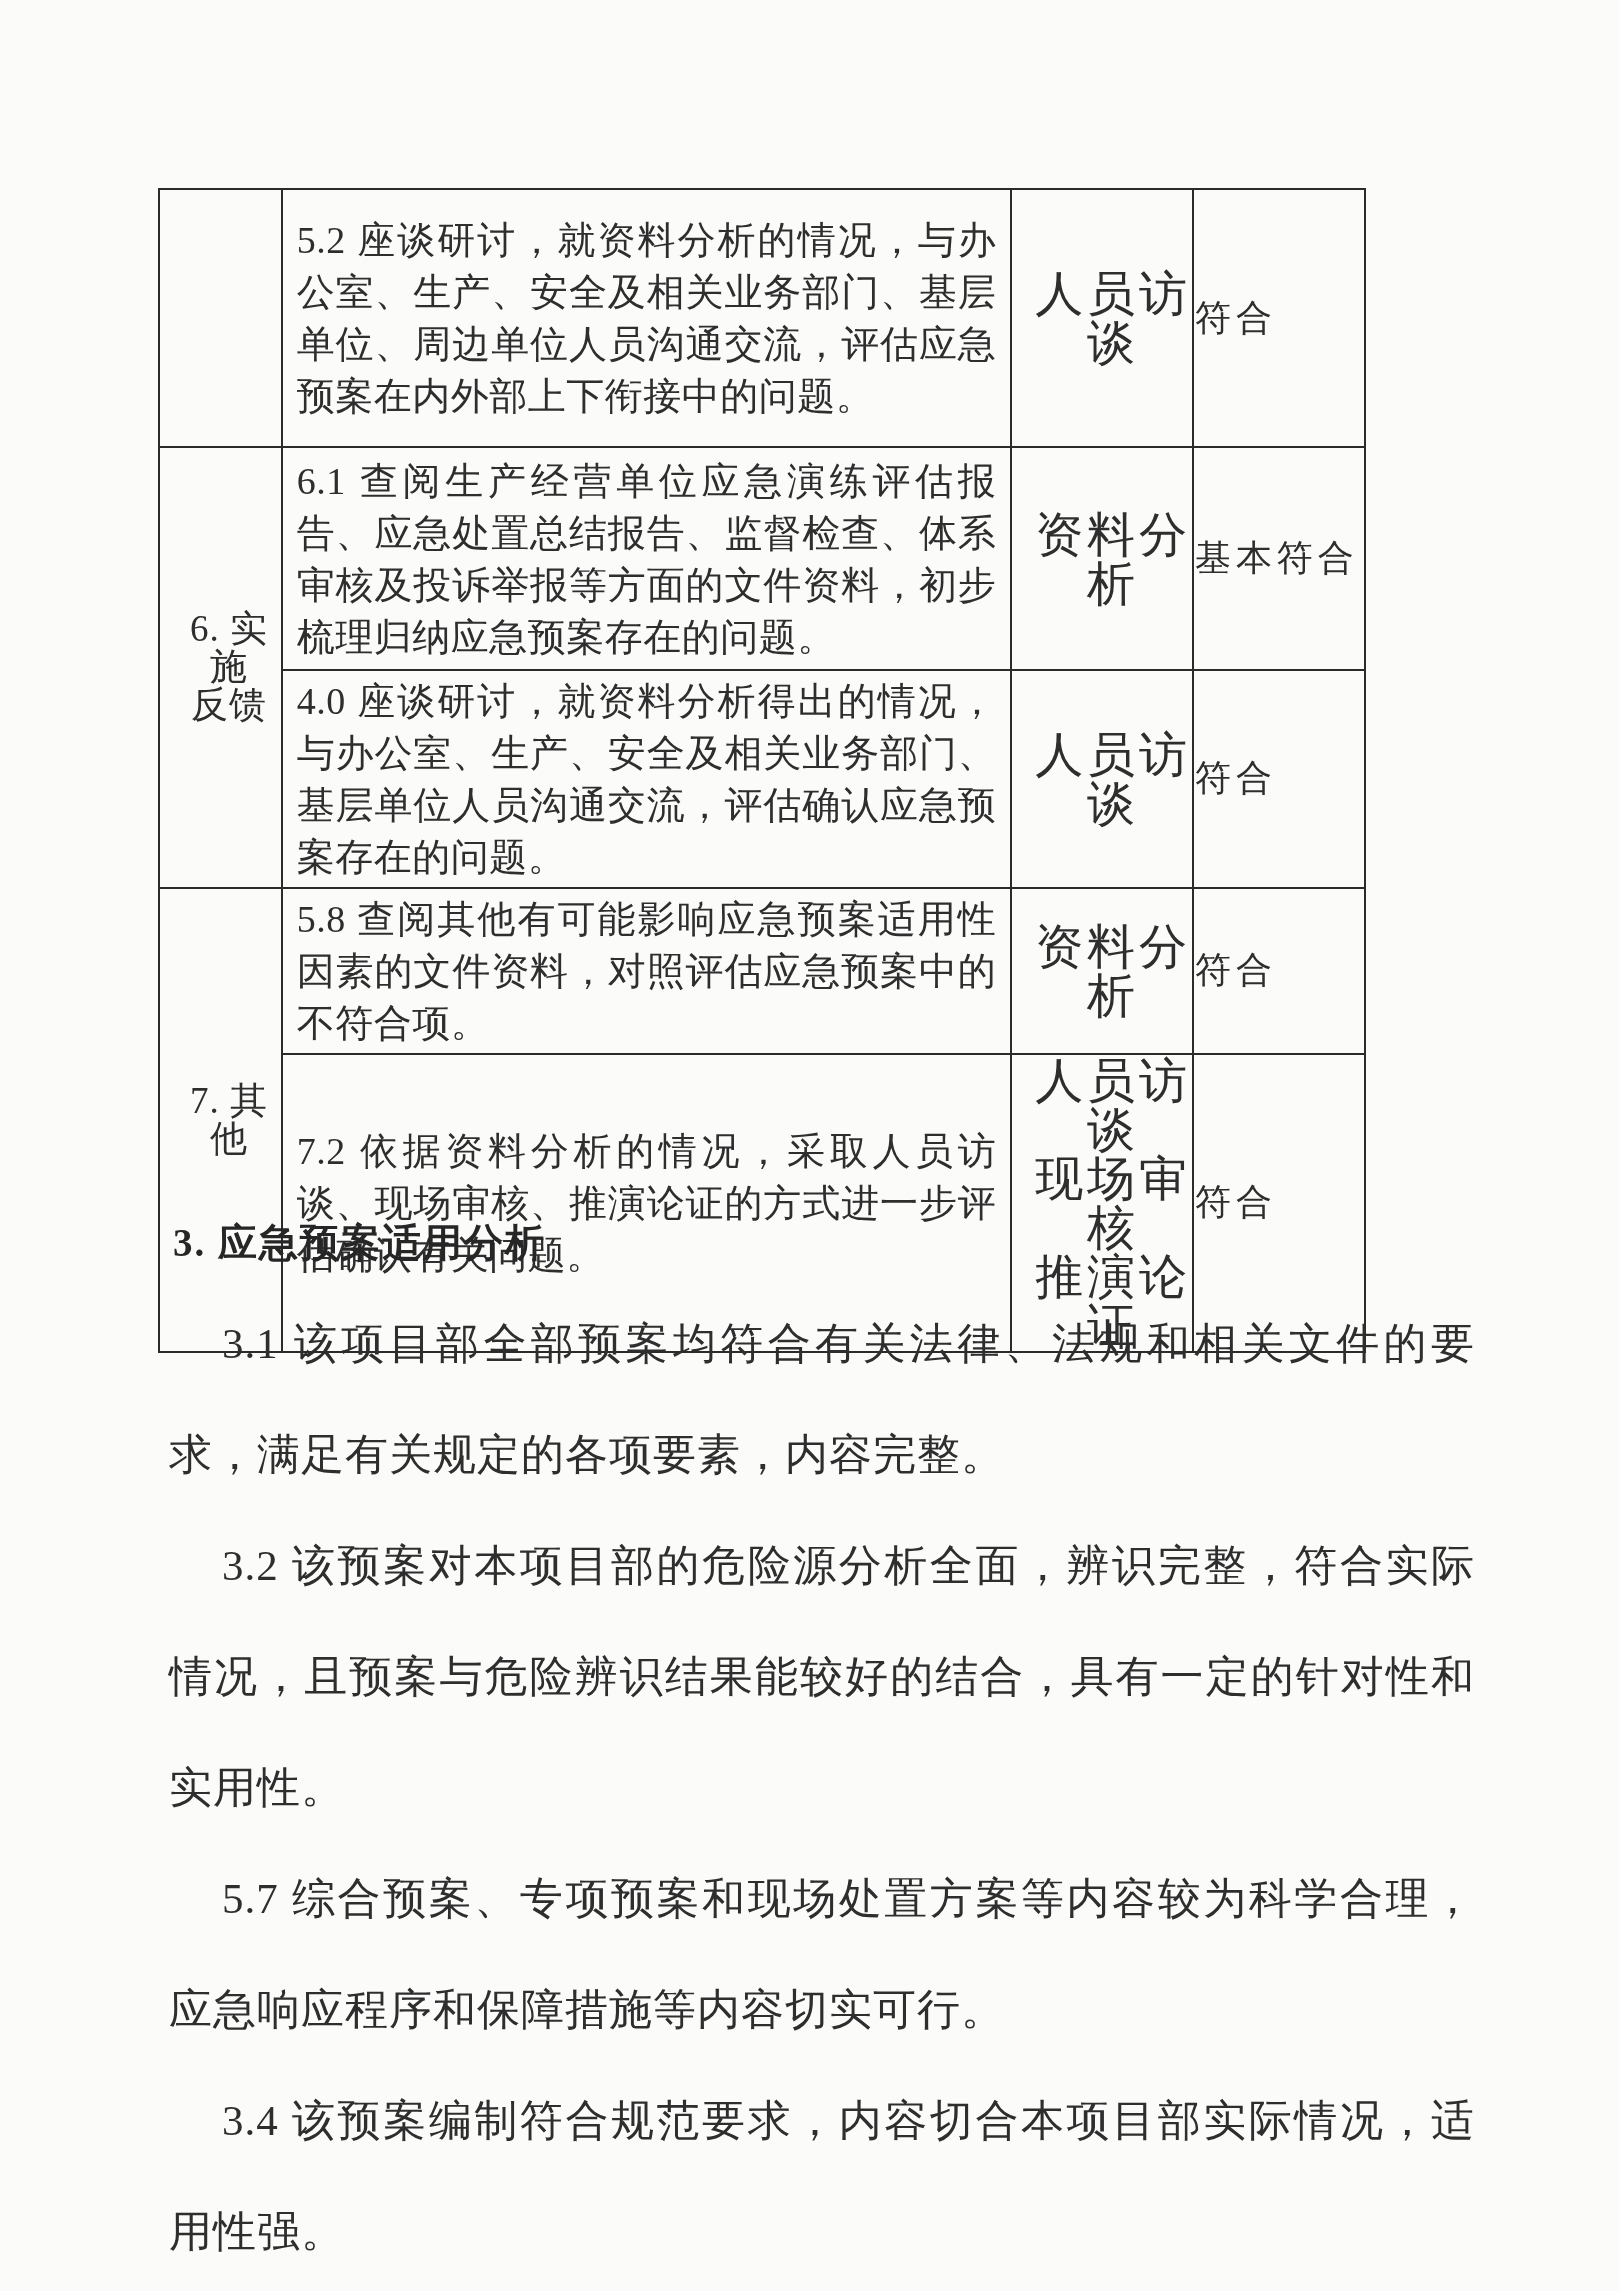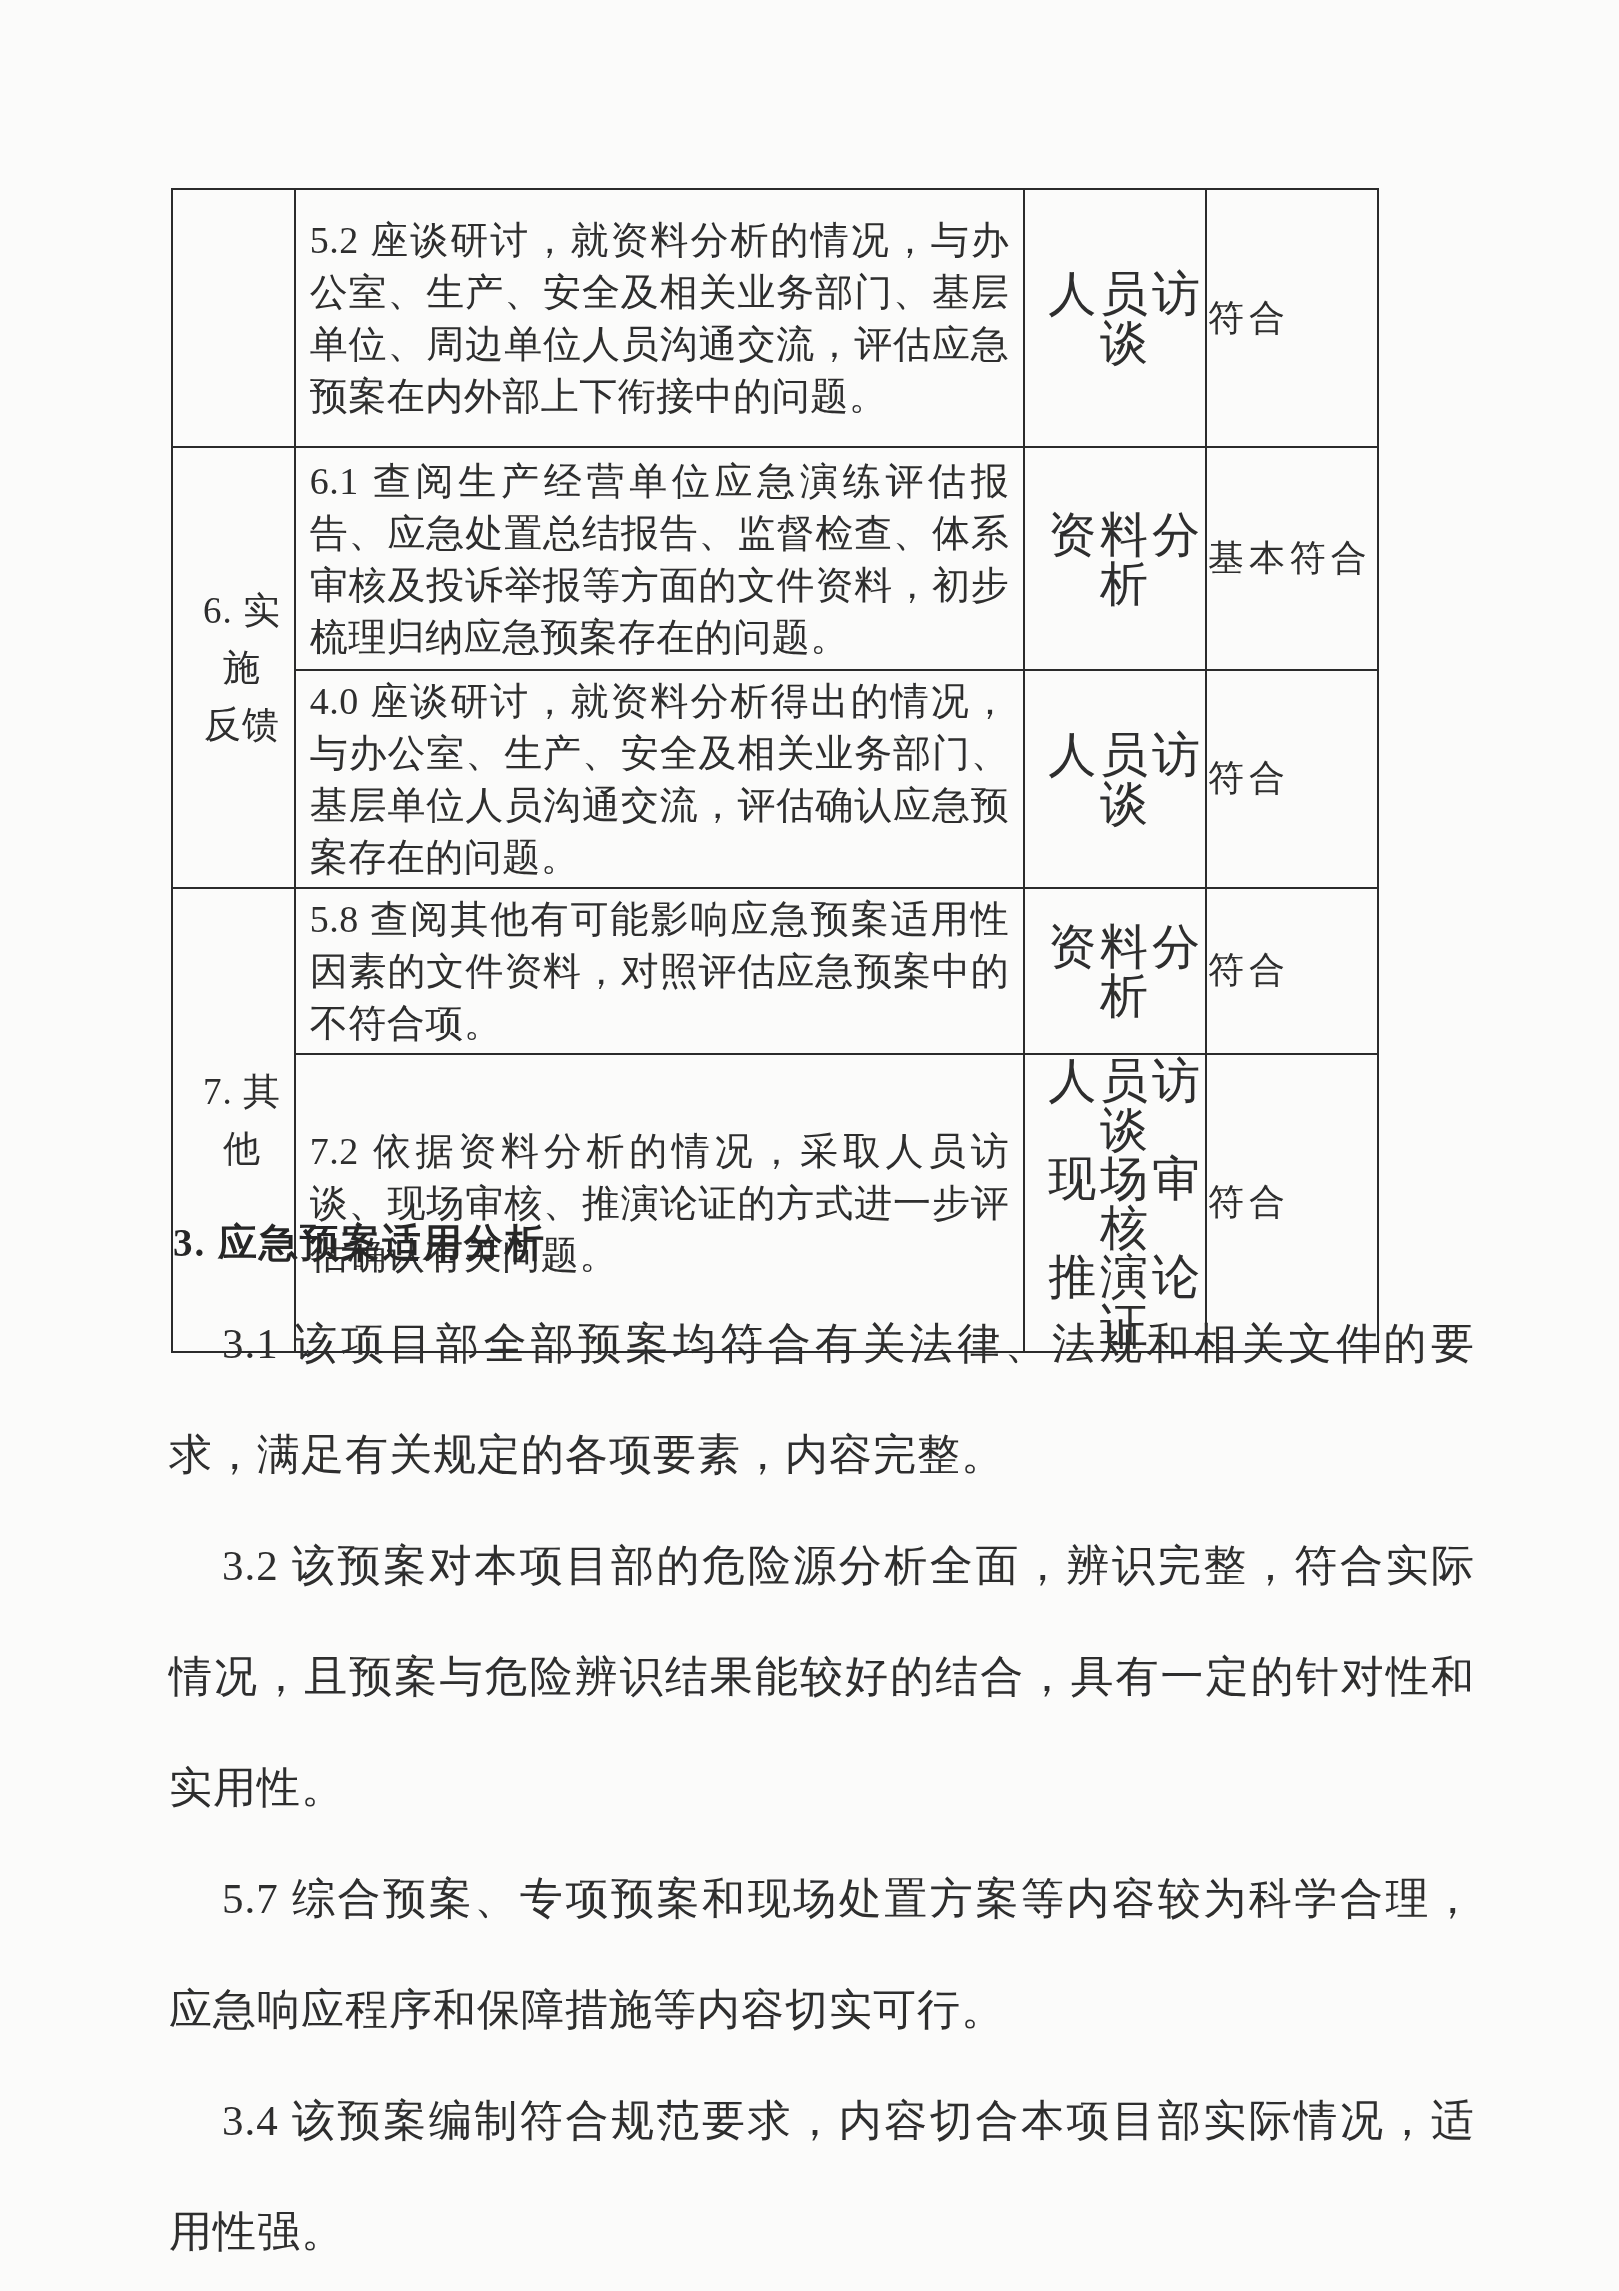--- a/index.html
+++ b/index.html
@@ -9,35 +9,35 @@
     height: 2292px;
     background: #fbfbfa;
     color: #2e2e2e;
     font-family: "Liberation Serif", "DejaVu Serif", serif;
     overflow: hidden;
   }
 
   
   .eval-table {
     position: absolute;
-    left: 171px;
+    left: 158px;
     top: 188px;
     width: 1207px;
     border-collapse: collapse;
     table-layout: fixed;
   }
   .eval-table td {
     border: 2px solid #2b2b2b;
     overflow: hidden;
   }
   .cell-category {
     text-align: center;
     vertical-align: middle;
     font-size: 37px;
-    line-height: 57px;
+    line-height: 38px;
     letter-spacing: 1px;
     white-space: pre-line;
     padding-left: 18px;
   }
   .cell-desc {
     font-size: 38px;
     line-height: 52px;
     padding: 3.9px 13.7px;
     text-align: justify;
     vertical-align: middle;

